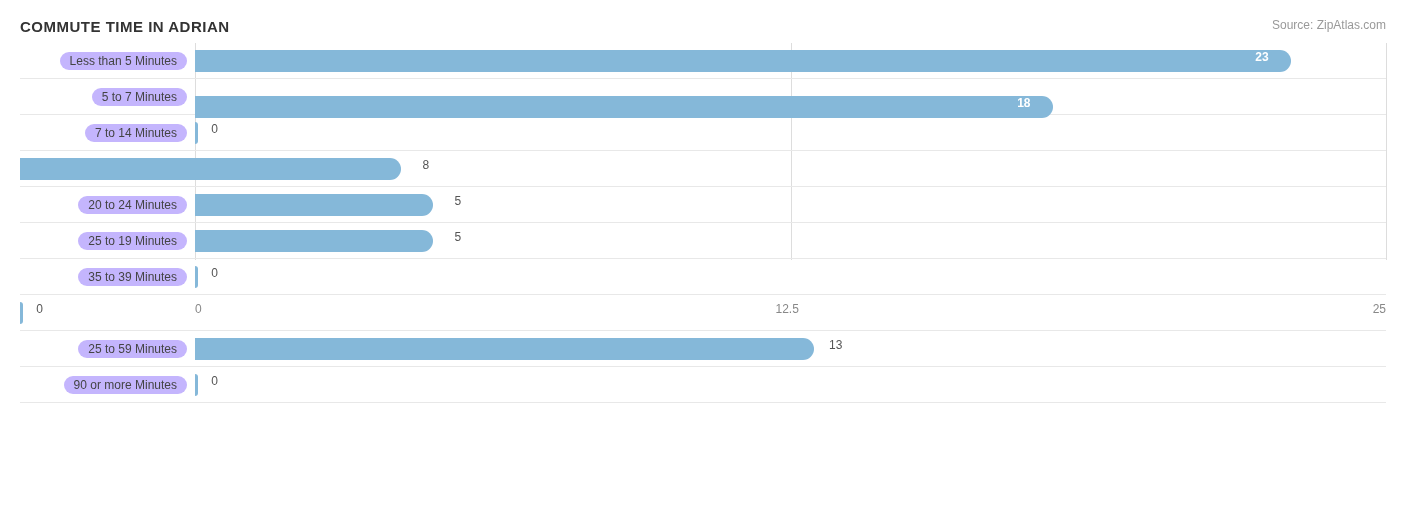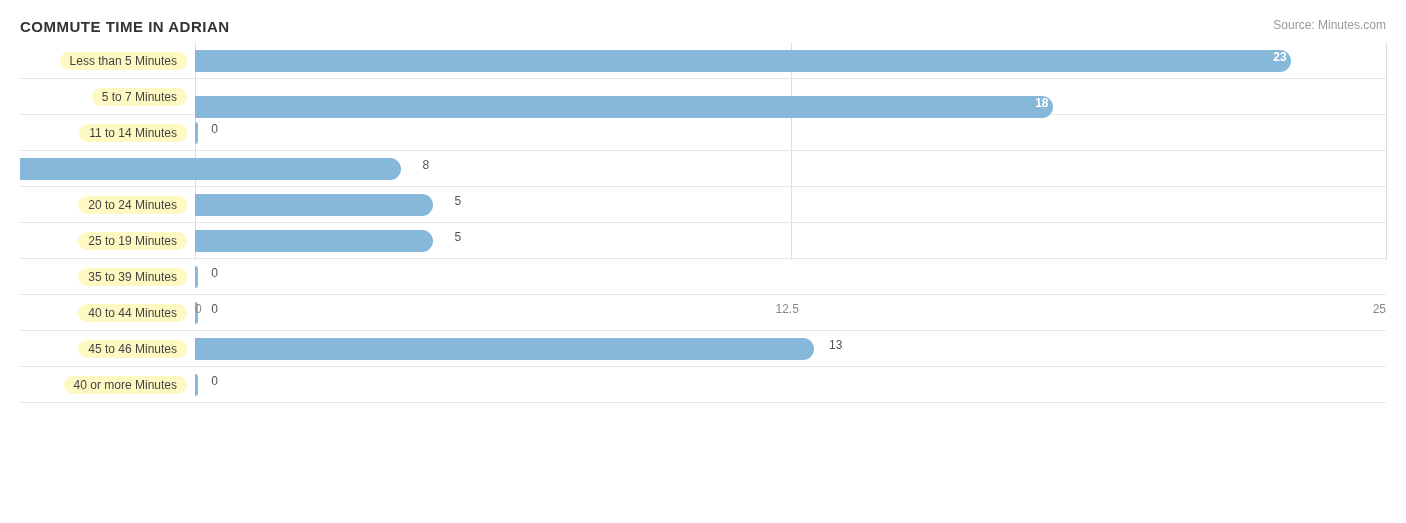--- a/index.html
+++ b/index.html
@@ -76,21 +76,21 @@
     }
     .bar-value {
       position: absolute;
       right: -28px;
       font-size: 12px;
       color: #555;
       white-space: nowrap;
     }
     .bar-value-inside {
       position: absolute;
-      right: 4px;
+      right: 22px;
       font-size: 12px;
       color: #fff;
       font-weight: bold;
       white-space: nowrap;
     }
     
     .grid-line {
       position: absolute;
       top: 0;
       bottom: 28px;
@@ -105,34 +105,34 @@
       display: flex;
       justify-content: space-between;
     }
     .x-tick {
       font-size: 12px;
       color: #888;
       position: relative;
     }
     .label-pill {
       display: inline-block;
-      background: #fef9c3;
+      background: #c4b5fd;
       border-radius: 10px;
       padding: 2px 10px;
       font-size: 12px;
       color: #444;
       text-align: center;
     }
   </style>
 </head>
 <body>
 
 <div class="chart-container">
   <div class="chart-title">COMMUTE TIME IN ADRIAN</div>
-  <div class="chart-source">Source: Minutes.com</div>
+  <div class="chart-source">Source: ZipAtlas.com</div>
 
   <div class="chart-area">
     <div class="bars-section" id="bars-section">
 
     <div class="grid-line" style="left: 175px;"></div>
         <div class="grid-line" style="left: 770.5px;"></div>
         <div class="grid-line" style="left: 1366px;"></div>
         <div class="bar-row">
           <div class="bar-label"><span class="label-pill">Less than 5 Minutes</span></div>
           <div class="bar-track">
@@ -143,21 +143,21 @@
         </div>
         <div class="bar-row">
           <div class="bar-label"><span class="label-pill">5 to 7 Minutes</span></div>
           <div class="bar-track">
             <div class="bar-fill" style="width: 857.52px; margin-top: 20px;">
               <span class="bar-value-inside">18</span>
             </div>
           </div>
         </div>
         <div class="bar-row">
-          <div class="bar-label"><span class="label-pill">11 to 14 Minutes</span></div>
+          <div class="bar-label"><span class="label-pill">7 to 14 Minutes</span></div>
           <div class="bar-track">
             <div class="bar-fill" style="width: 3px; background: rgb(133, 184, 217); border-radius: 0px 11px 11px 0px;">
               <span class="bar-value" style="right: -20px;">0</span>
             </div>
           </div>
         </div>
         <div class="bar-row">
           <div class="bar-track">
             <div class="bar-fill" style="width: 381.12px; position: relative;">
               <span class="bar-value">8</span>
@@ -182,37 +182,36 @@
         </div>
         <div class="bar-row">
           <div class="bar-label"><span class="label-pill">35 to 39 Minutes</span></div>
           <div class="bar-track">
             <div class="bar-fill" style="width: 3px; background: rgb(133, 184, 217); border-radius: 0px 11px 11px 0px;">
               <span class="bar-value" style="right: -20px;">0</span>
             </div>
           </div>
         </div>
         <div class="bar-row">
-          <div class="bar-label"><span class="label-pill">40 to 44 Minutes</span></div>
-          <div class="bar-track">
-            <div class="bar-fill" style="width: 3px; background: rgb(133, 184, 217); border-radius: 0px 11px 11px 0px;">
-              <span class="bar-value" style="right: -20px;">0</span>
-            </div>
-          </div>
-        </div>
-        <div class="bar-row">
-          <div class="bar-label"><span class="label-pill">45 to 46 Minutes</span></div>
+          <div class="bar-track">
+            <div class="bar-fill" style="width: 3px; background: rgb(133, 184, 217); border-radius: 0px 11px 11px 0px;">
+              <span class="bar-value" style="right: -20px;">0</span>
+            </div>
+          </div>
+        </div>
+        <div class="bar-row">
+          <div class="bar-label"><span class="label-pill">25 to 59 Minutes</span></div>
           <div class="bar-track">
             <div class="bar-fill" style="width: 619.32px; position: relative;">
               <span class="bar-value">13</span>
             </div>
           </div>
         </div>
         <div class="bar-row">
-          <div class="bar-label"><span class="label-pill">40 or more Minutes</span></div>
+          <div class="bar-label"><span class="label-pill">90 or more Minutes</span></div>
           <div class="bar-track">
             <div class="bar-fill" style="width: 3px; background: rgb(133, 184, 217); border-radius: 0px 11px 11px 0px;">
               <span class="bar-value" style="right: -20px;">0</span>
             </div>
           </div>
         </div>
       </div>
     <div class="x-axis" id="x-axis">
     <span class="x-tick">0</span>
         <span class="x-tick">12.5</span>

